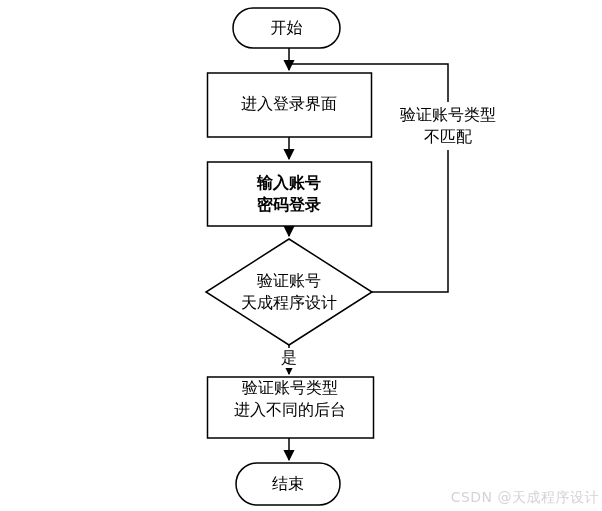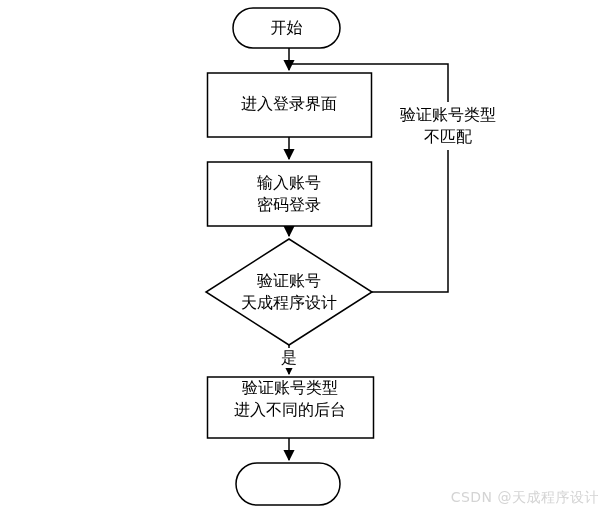--- a/index.html
+++ b/index.html
@@ -67,29 +67,30 @@
     <rect x="207.5" y="162" width="164" height="64" fill="#ffffff" stroke="#000000" stroke-width="1.5"></rect>
     <polygon points="289,239 372,292 289,345 206,292" fill="#ffffff" stroke="#000000" stroke-width="1.5"></polygon>
     <rect x="207.5" y="377" width="166" height="61" fill="#ffffff" stroke="#000000" stroke-width="1.5"></rect>
     <rect x="236" y="463" width="104" height="42" rx="21" ry="21" fill="#ffffff" stroke="#000000" stroke-width="1.5"></rect>
   </svg>
 
   <div class="lbl" style="left:233px; top:8px; width:107px; height:40px;border-radius:7px;">开始</div>
 
   <div class="lbl" style="left:207px; top:73px; width:164px; height:62px;">进入登录界面</div>
 
-  <div class="lbl" style="left:207px; top:162px; width:164px; height:64px;">输入账号
+  <div class="lbl" style="left:207px; top:162px; width:164px; height:64px;font-weight:bold;">输入账号
 密码登录</div>
 
   <div class="lbl" style="left:206px; top:239px; width:166px; height:106px;">验证账号
 天成程序设计</div>
 
   <div class="lbl on-line" style="left:278px; top:348px; width:22px; height:20px;">是</div>
 
   <div class="lbl on-line" style="left:386px; top:102px; width:124px; height:48px;">验证账号类型
 不匹配</div>
 
   <div class="lbl" style="left:207px; top:377px; width:166px; height:43px;">验证账号类型
 进入不同的后台</div>
 
+  <div class="lbl" style="left:236px; top:463px; width:104px; height:42px;">结束</div>
 
   <div class="watermark">CSDN @天成程序设计</div>
 </div>
 
 </body></html>

